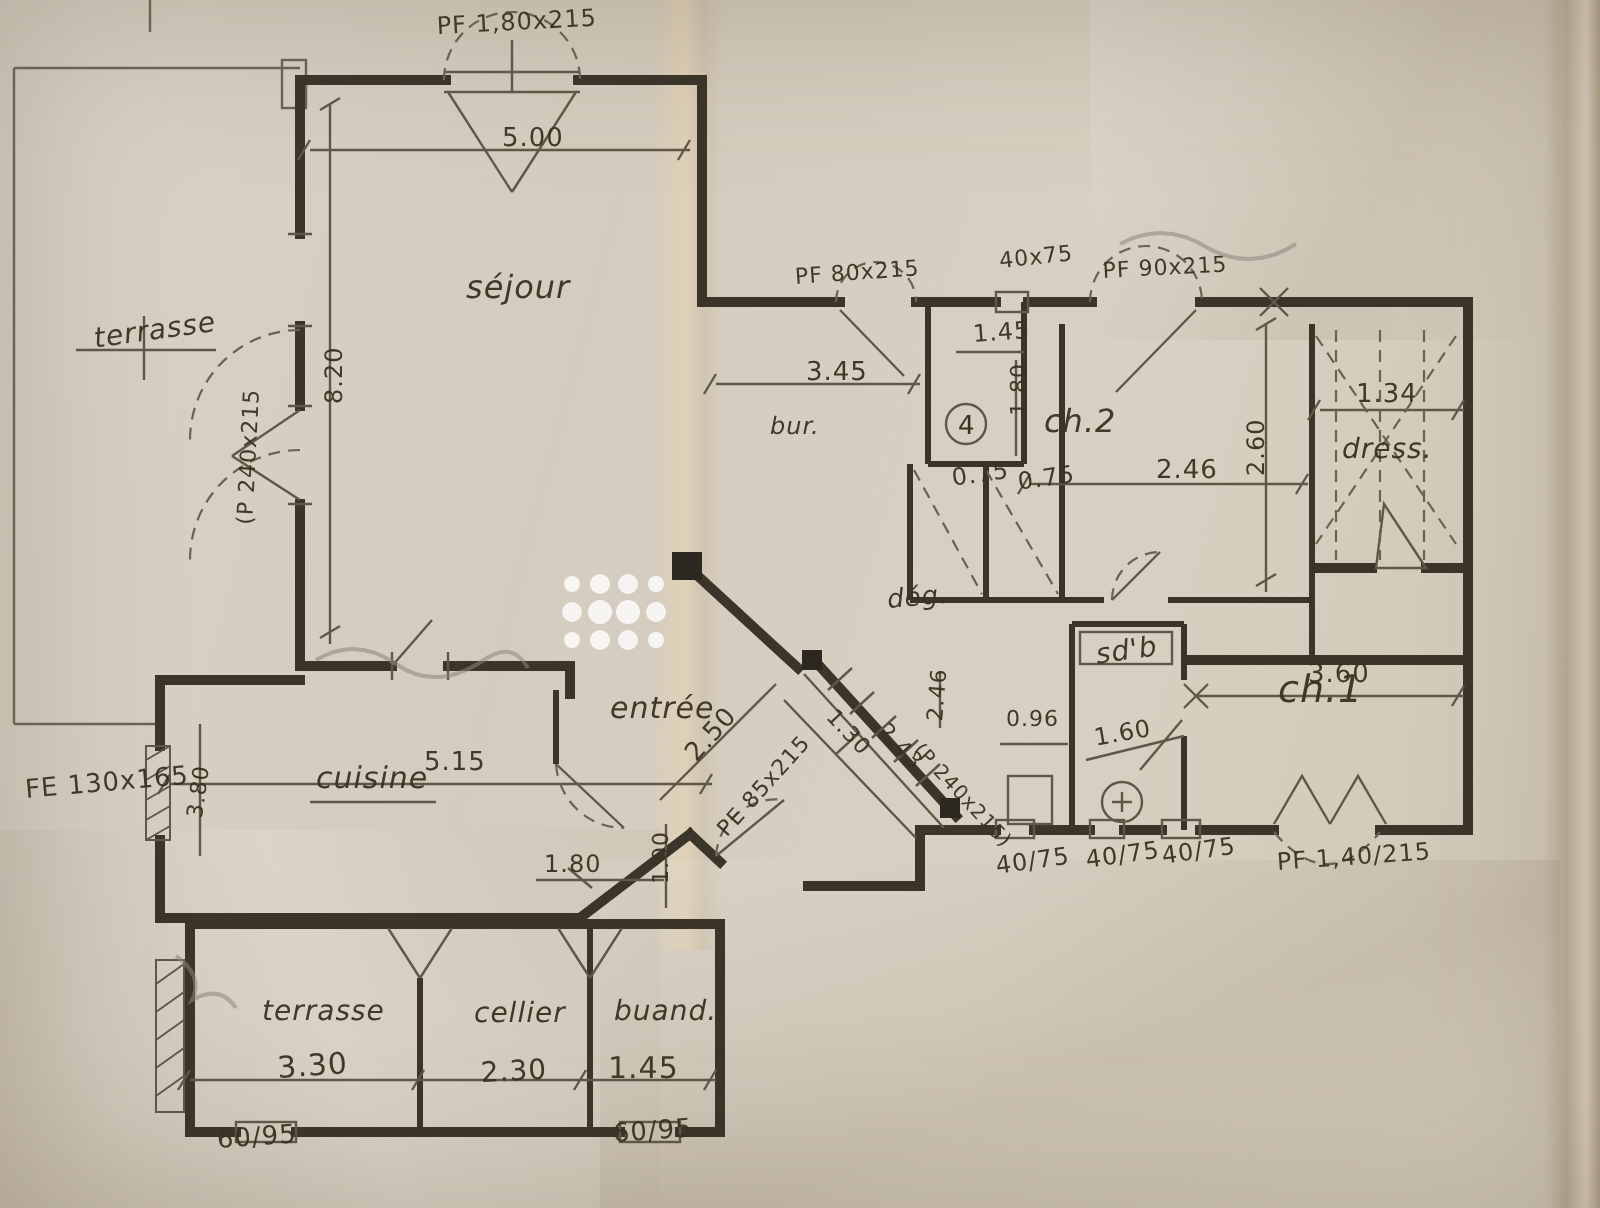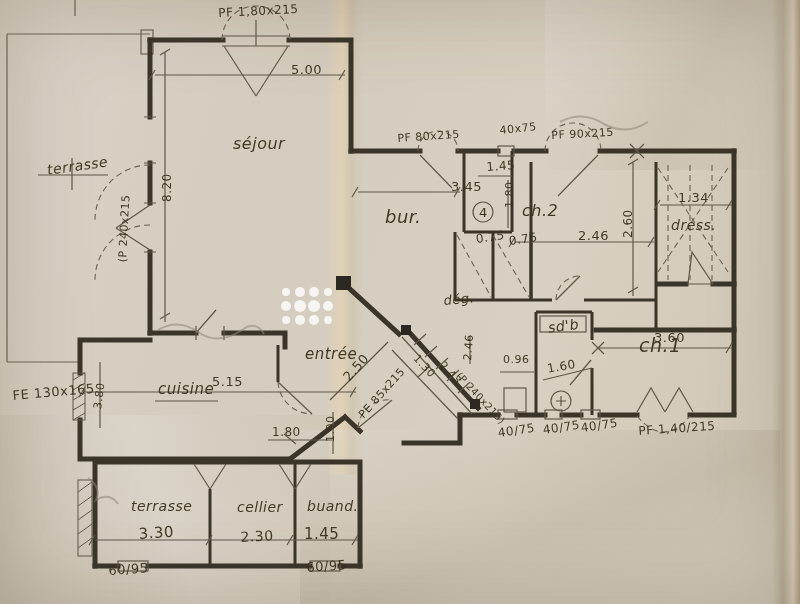--- a/index.html
+++ b/index.html
@@ -157,35 +157,35 @@
         <circle cx="314" cy="320" r="5"></circle>
         <circle cx="328" cy="320" r="4"></circle>
     </g>
 
     <text class="svgt" x="479" y="217">4</text>
   </svg>
 
 
   <span class="lbl rm" style="left:233px;top:134px;font-size:16px;">séjour</span>
   <span class="lbl rm" style="left:46px;top:162px;font-size:14px;transform:rotate(-8deg);">terrasse</span>
-  <span class="lbl rm" style="left:385px;top:206px;font-size:18px;">bur.</span>
+  <span class="lbl rm" style="left:385px;top:206px;font-size:12px;">bur.</span>
   <span class="lbl rm" style="left:522px;top:201px;font-size:16px;">ch.2</span>
   <span class="lbl rm" style="left:671px;top:217px;font-size:14px;">dress.</span>
   <span class="lbl rm" style="left:158px;top:380px;font-size:15px;">cuisine</span>
   <span class="lbl rm" style="left:305px;top:345px;font-size:15px;">entrée</span>
   <span class="lbl rm" style="left:443px;top:293px;font-size:13px;transform:rotate(-5deg);">dég.</span>
   <span class="lbl rm" style="left:547px;top:320px;font-size:14px;transform:rotate(-8deg);">sd'b</span>
   <span class="lbl rm" style="left:639px;top:334px;font-size:19px;">ch.1</span>
   <span class="lbl rm" style="left:131px;top:498px;font-size:14px;">terrasse</span>
   <span class="lbl rm" style="left:237px;top:499px;font-size:14px;">cellier</span>
   <span class="lbl rm" style="left:307px;top:498px;font-size:14px;">buand.</span>
 
-  <span class="lbl" style="left:251px;top:62px;font-size:13px;margin-left:40px;">5.00</span>
+  <span class="lbl" style="left:251px;top:62px;font-size:13px;">5.00</span>
   <span class="lbl" style="left:160px;top:202px;font-size:12px;transform:rotate(-90deg);">8.20</span>
-  <span class="lbl" style="left:403px;top:179px;font-size:13px;margin-left:48px;">3.45</span>
+  <span class="lbl" style="left:403px;top:179px;font-size:13px;">3.45</span>
   <span class="lbl" style="left:486px;top:160px;font-size:12px;transform:rotate(-4deg);">1.45</span>
   <span class="lbl" style="left:503px;top:208px;font-size:11px;transform:rotate(-90deg);">1.80</span>
   <span class="lbl" style="left:578px;top:228px;font-size:13px;">2.46</span>
   <span class="lbl" style="left:621px;top:238px;font-size:12px;transform:rotate(-90deg);">2.60</span>
   <span class="lbl" style="left:678px;top:190px;font-size:13px;">1.34</span>
   <span class="lbl" style="left:475px;top:232px;font-size:12px;transform:rotate(-8deg);">0.75</span>
   <span class="lbl" style="left:508px;top:234px;font-size:12px;transform:rotate(-8deg);">0.75</span>
   <span class="lbl" style="left:654px;top:330px;font-size:13px;">3.60</span>
   <span class="lbl" style="left:503px;top:353px;font-size:11px;">0.96</span>
   <span class="lbl" style="left:546px;top:362px;font-size:12px;transform:rotate(-10deg);">1.60</span>

